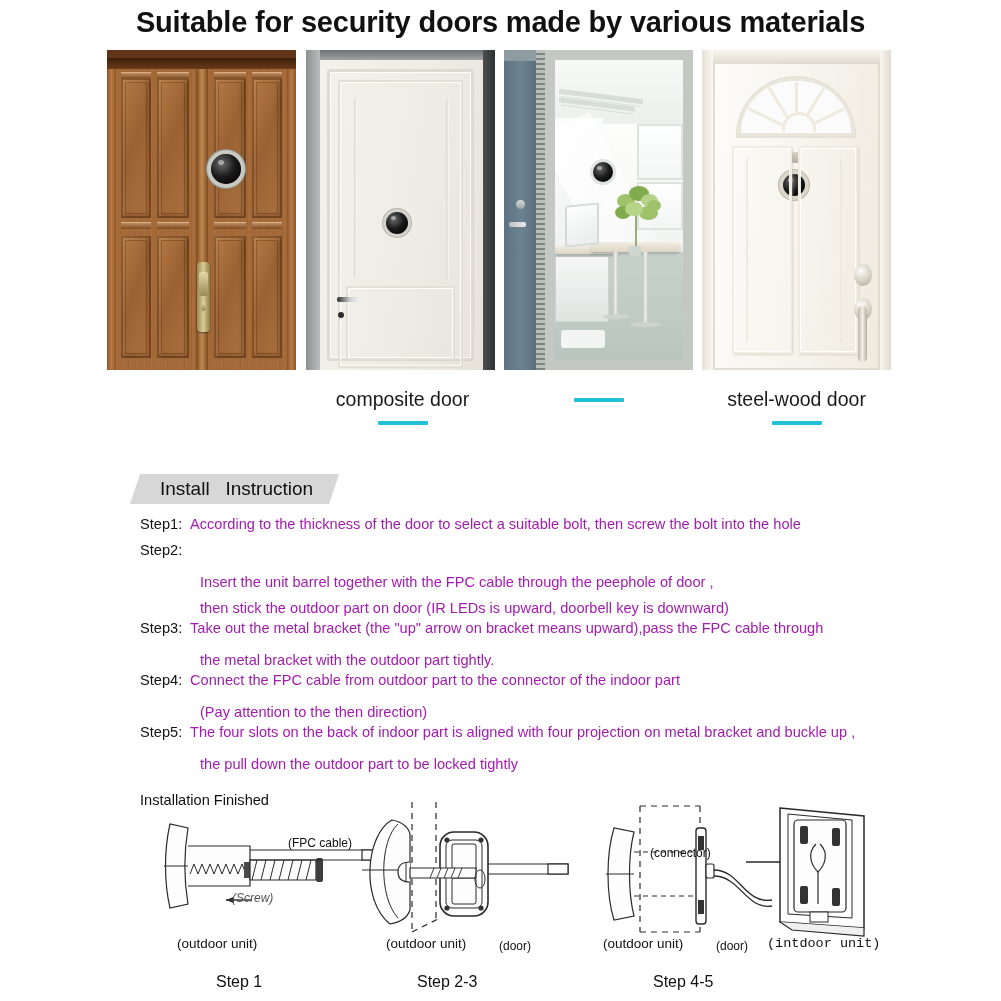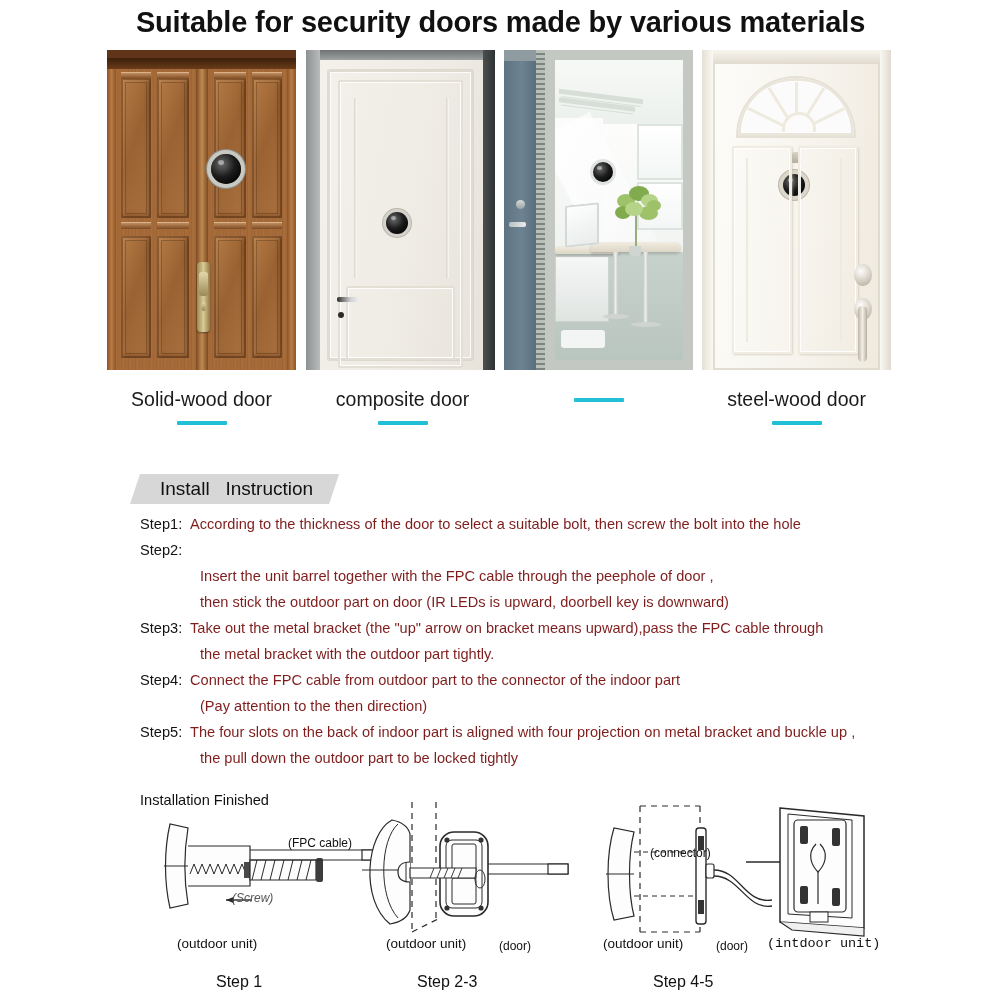--- a/index.html
+++ b/index.html
@@ -164,23 +164,23 @@
     display:flex;align-items:center;
     background:#d7d7d7;
     clip-path:polygon(10px 0, 100% 0, calc(100% - 10px) 100%, 0 100%);
   }
   .banner-text{font-size:19px;color:#111;white-space:pre;}
 
   
   .steps{position:absolute;left:140px;top:516px;width:740px;}
   .step-row{display:flex;align-items:flex-start;margin-bottom:1px;height:25px;}
   .step-key{width:50px;flex:0 0 50px;font-size:14.6px;color:#111;white-space:nowrap;}
-  .step-val{font-size:14.6px;color:#7f1d1d;white-space:nowrap;text-align:right;}
+  .step-val{font-size:14.6px;color:#a21caf;white-space:nowrap;text-align:right;}
   .step-cont .step-key{visibility:hidden;}
-  .step-indent{padding-left:10px;}
+  .step-indent{padding-left:10px;margin-top:6px;}
 
   .finished{position:absolute;left:140px;top:792px;font-size:14.6px;color:#111;}
 
   
   .diagrams{position:absolute;left:140px;top:800px;width:740px;height:200px;}
   .diag-svg{position:absolute;left:0;top:0;}
   .cap{position:absolute;font-size:13.5px;color:#111;white-space:nowrap;}
   .cap.small{font-size:12px;}
   .stepcap{position:absolute;font-size:16px;color:#111;white-space:nowrap;}
 </style>
@@ -308,24 +308,20 @@
       <div class="sw-panel" style="left:96px;top:96px;width:56px;bottom:16px;"></div>
       <div class="sw-vline" style="left:44px;top:108px;bottom:28px;"></div>
       <div class="sw-vline" style="left:138px;top:108px;bottom:28px;"></div>
       <div class="sw-rose" style="left:152px;top:214px;width:18px;height:22px;"></div>
       <div class="sw-rose" style="left:152px;top:248px;width:18px;height:22px;"></div>
       <div class="sw-grip" style="left:156px;top:256px;height:56px;"></div>
     </div>
   </div>
 
   <div class="labels">
-    <div class="lab c0">
-      <div class="lab-text">Solid-wood door</div>
-      <div class="lab-underline" style="background:#22c0d6"></div>
-    </div>
     <div class="lab c1">
       <div class="lab-text">composite door</div>
       <div class="lab-underline" style="background:#22c0d6"></div>
     </div>
     <div class="lab c2">
       <div class="lab-underline" style="background:#22c0d6"></div>
     </div>
     <div class="lab c3">
       <div class="lab-text">steel-wood door</div>
       <div class="lab-underline" style="background:#22c0d6"></div>

